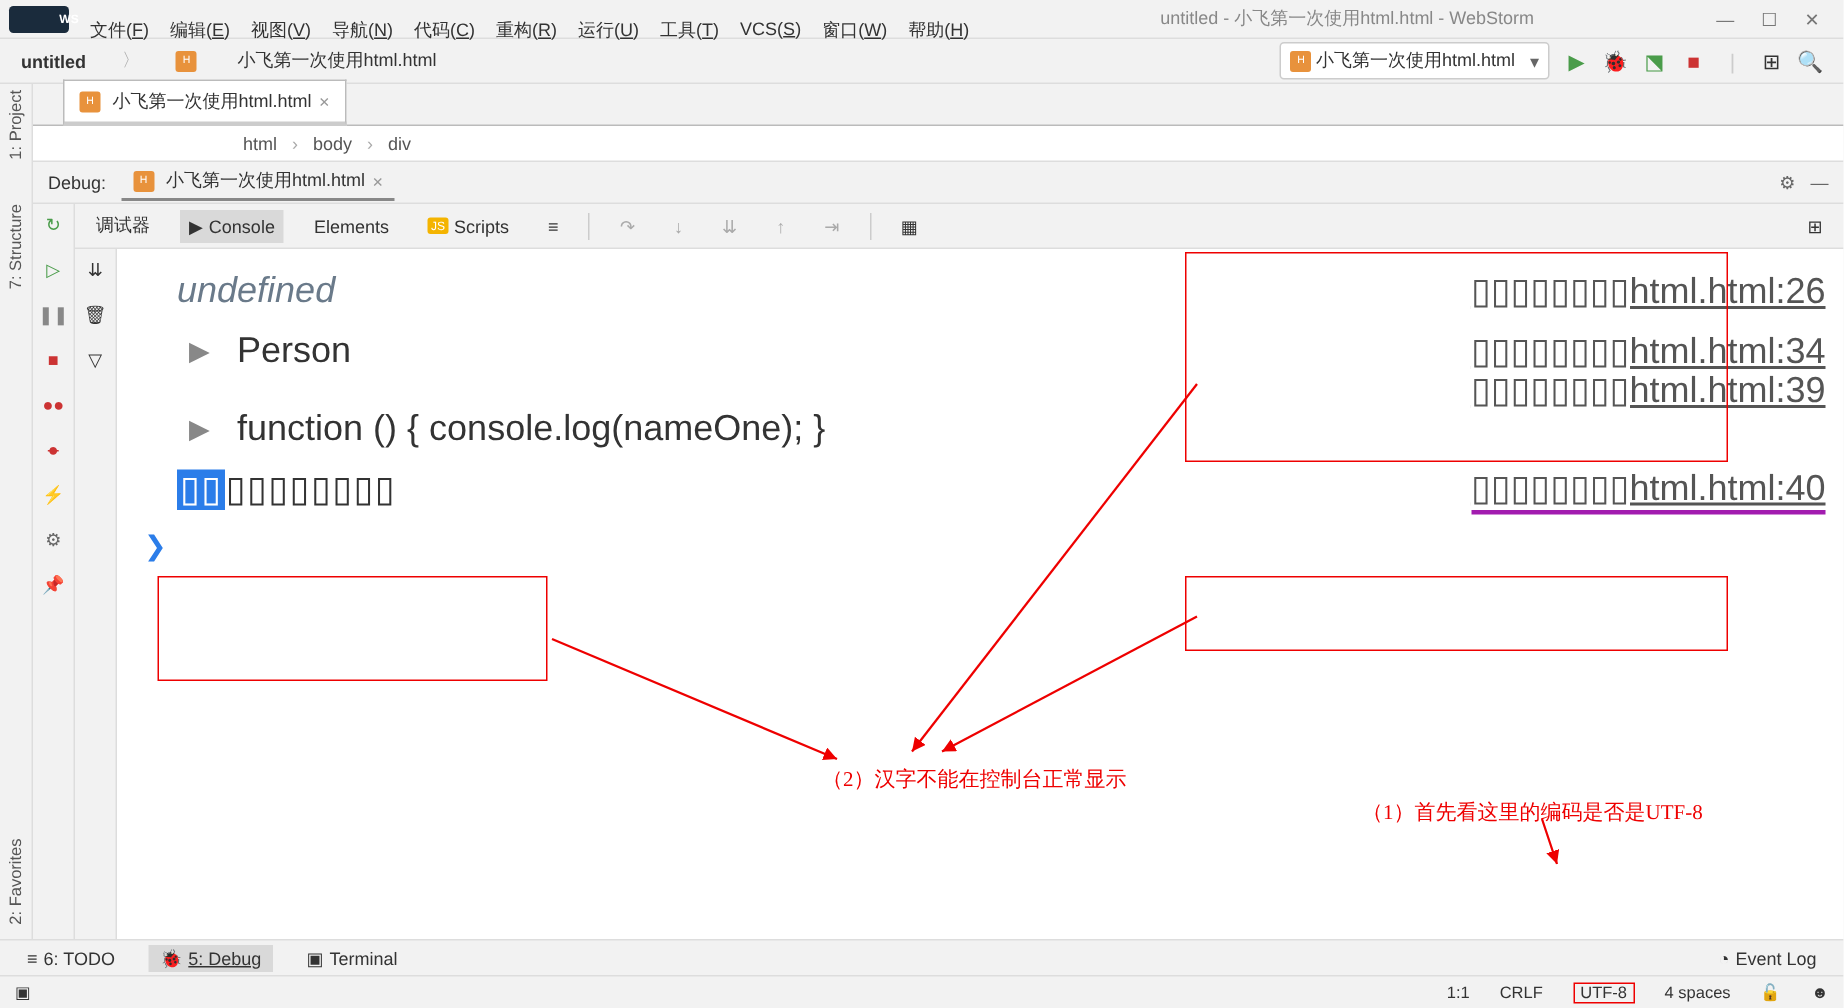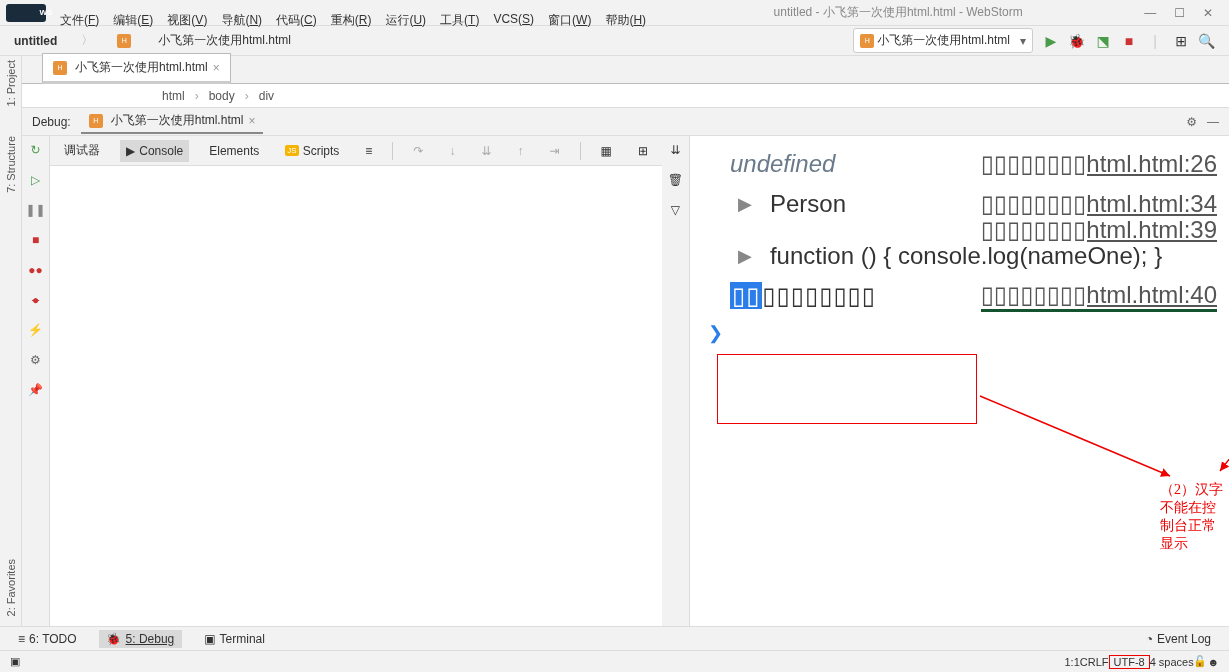--- a/index.html
+++ b/index.html
@@ -29,21 +29,21 @@
 .file-tab.active { border-bottom: 3px solid #ccc; }
 .code-strip { height: 26px; background: #fff; display: flex; align-items: center; padding-left: 28px; font-family: Consolas, monospace; font-size: 16px; color: #666; overflow: hidden; }
 .code-strip .tag { color: #1a3e8c; font-weight: bold; }
 .crumb-bar { height: 24px; background: #fff; border-bottom: 1px solid #ddd; display: flex; align-items: center; padding-left: 140px; gap: 10px; font-size: 12px; color: #555; }
 .debug-header { height: 28px; background: #f2f2f2; border-bottom: 1px solid #ddd; display: flex; align-items: center; padding: 0 10px; gap: 10px; }
 .debug-tab { display: flex; align-items: center; gap: 5px; padding: 3px 8px; border-bottom: 2px solid #888; }
 .debug-gear { margin-left: auto; color: #666; }
 .debug-body { flex: 1; display: flex; background: #fff; }
 .debug-left-tools { width: 28px; background: #f2f2f2; border-right: 1px solid #ddd; display: flex; flex-direction: column; align-items: center; padding-top: 6px; gap: 14px; }
 .dlt { width: 16px; height: 16px; display: flex; align-items: center; justify-content: center; }
-.debug-inner { flex: 1; display: flex; }
+.debug-inner { flex: 1; display: flex; flex-direction: column; }
 .tab-strip { height: 30px; background: #f2f2f2; border-bottom: 1px solid #ddd; display: flex; align-items: center; padding: 0 8px; gap: 14px; }
 .tab-item { padding: 4px 6px; cursor: pointer; display: flex; align-items: center; gap: 4px; }
 .tab-item.active { background: #d9d9d9; }
 .tab-divider { width: 1px; height: 18px; background: #ccc; }
 .console-wrap { flex: 1; display: flex; }
 .console-tools { width: 28px; background: #f2f2f2; border-right: 1px solid #ddd; display: flex; flex-direction: column; align-items: center; padding-top: 6px; gap: 14px; }
 .console-out { flex: 1; background: #fff; position: relative; font-family: Consolas, "Courier New", monospace; font-size: 24px; padding: 8px 0 0 0; overflow: hidden; }
 .cline { display: flex; align-items: center; padding: 6px 18px 6px 40px; position: relative; }
 .cright { position: absolute; right: 12px; text-decoration: underline; color: #555; font-size: 24px; }
 .expand-tri { position: absolute; left: 48px; color: #888; font-size: 18px; }
@@ -52,21 +52,21 @@
 .hl-sel { background: #2b7de9; color: #fff; padding: 0 2px; }
 .prompt-line { padding: 6px 18px; color: #2b7de9; font-size: 18px; }
 .red-box { position: absolute; border: 1px solid #e00; pointer-events: none; }
 .red-text { position: absolute; color: #e00; font-size: 14px; font-family: "Microsoft YaHei"; }
 svg.arrow { position: absolute; pointer-events: none; }
 .bottom-bar { height: 24px; background: #f2f2f2; border-top: 1px solid #ddd; display: flex; align-items: center; padding: 0 10px; gap: 14px; }
 .bb-item { display: flex; align-items: center; gap: 4px; padding: 2px 8px; cursor: pointer; }
 .bb-item.active { background: #d9d9d9; }
 .bb-right { margin-left: auto; display: flex; align-items: center; gap: 6px; }
 .status-bar { height: 22px; background: #f2f2f2; border-top: 1px solid #ddd; display: flex; align-items: center; padding: 0 10px; font-size: 11px; }
-.status-right { margin-left: auto; display: flex; gap: 0; align-items: center; }
+.status-right { margin-left: auto; display: flex; gap: 20px; align-items: center; }
 .cl-indent { padding-left: 80px; }
 </style>
 </head>
 <body>
 
 <div class="titlebar">
   <div class="ws-icon">WS</div>
   <div class="menu-items">
     <span class="menu-item">文件(<u>F</u>)</span>
     <span class="menu-item">编辑(<u>E</u>)</span>
@@ -195,21 +195,21 @@
             </div>
             <div class="cline">
               <span class="cright">▯▯▯▯▯▯▯▯html.html:39</span>
             </div>
             <div class="cline cl-indent">
               <span class="expand-tri">▶</span>
               <span>function () { console.log(nameOne); }</span>
             </div>
             <div class="cline" style="padding-left:40px">
               <span class="garble"><span class="hl-sel">▯▯</span><span>▯▯▯▯▯▯▯▯</span></span>
-              <span class="cright" style="border-bottom:3px solid #14532d">▯▯▯▯▯▯▯▯html.html:40</span>
+              <span class="cright" style="border-bottom:3px solid #a21caf">▯▯▯▯▯▯▯▯html.html:40</span>
             </div>
             <div class="prompt-line">❯</div>
 
             <div class="red-box" style="left:27px; top:218px; width:260px; height:70px"></div>
             <div class="red-box" style="left:712px; top:2px; width:362px; height:140px"></div>
             <div class="red-box" style="left:712px; top:218px; width:362px; height:50px"></div>
 
             <div class="red-text" style="left:470px; top:345px">（2）汉字不能在控制台正常显示</div>
             <div class="red-text" style="left:830px; top:367px">（1）首先看这里的编码是否是UTF-8</div>
 

